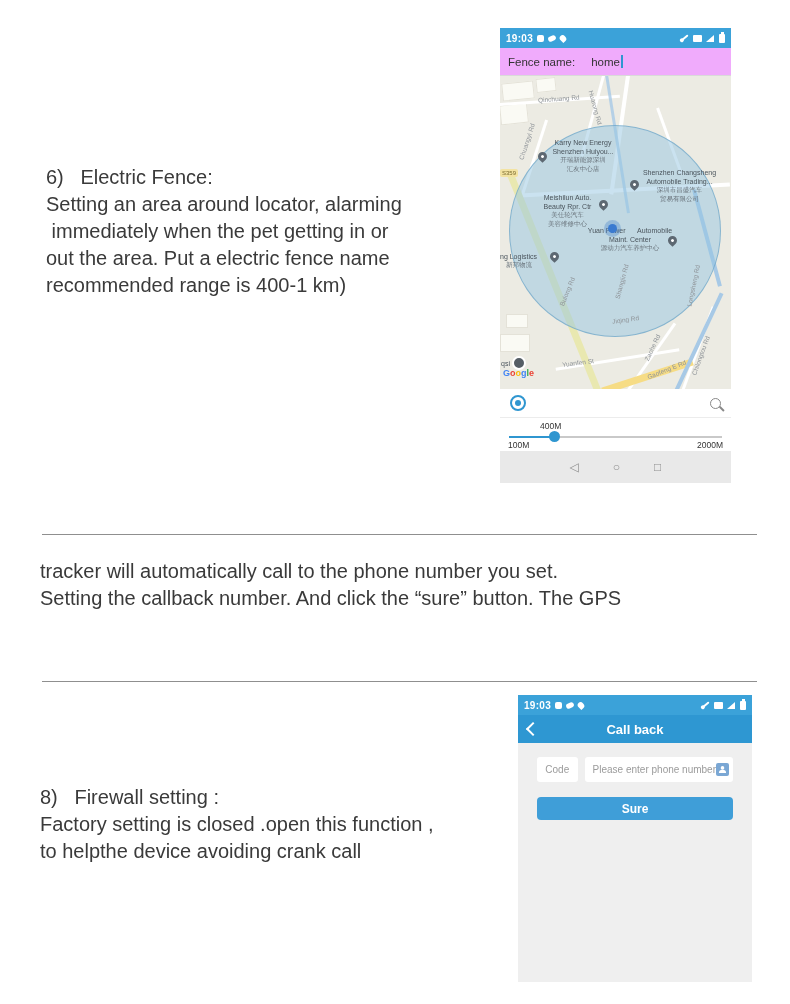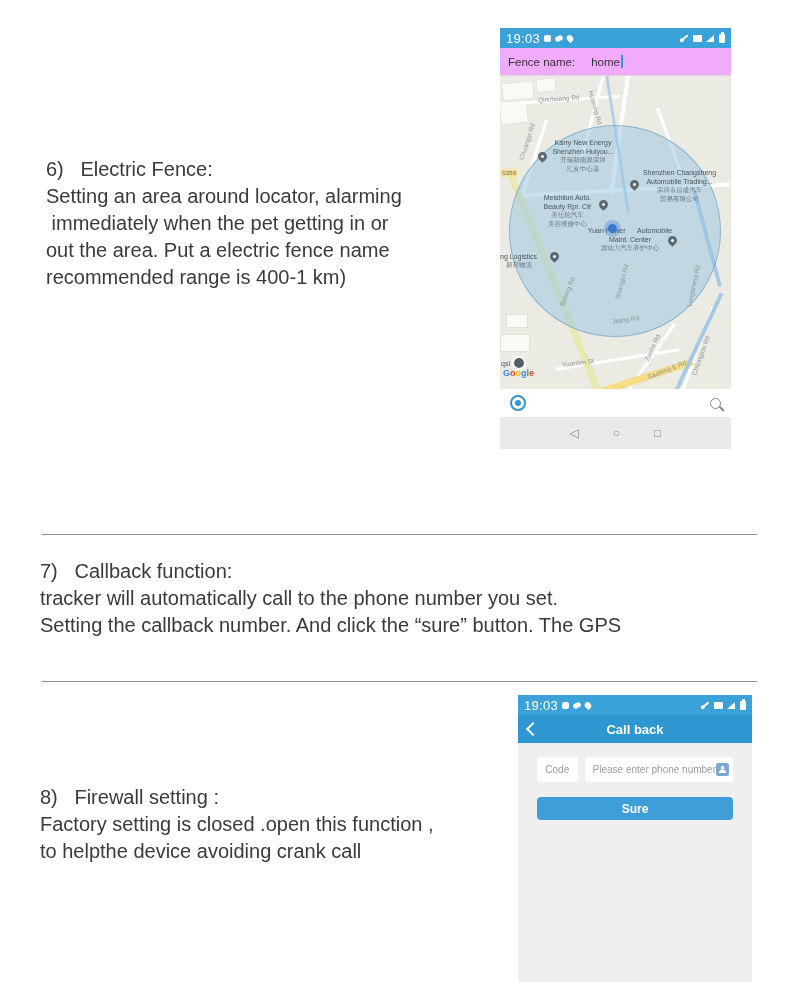--- a/index.html
+++ b/index.html
@@ -8,21 +8,21 @@
 
   
   .sect{position:absolute;color:#3a3a3a;}
   .line{white-space:pre;font-size:20px;line-height:27px;}
   .divider{position:absolute;left:42px;width:715px;height:1px;background:#8f8f8f;}
 
   
   .phone{position:absolute;overflow:hidden;}
   .sb{height:20px;display:flex;align-items:center;justify-content:space-between;padding:0 6px;}
   .sb-grp{display:flex;align-items:center;gap:4px;}
-  .sb-time{color:#fff;font-size:13px;font-weight:normal;letter-spacing:.3px;}
+  .sb-time{color:#fff;font-size:10px;font-weight:bold;letter-spacing:.3px;}
   .ic-sq{width:7px;height:7px;background:#fff;border-radius:2px;}
   .ic-blob{width:8px;height:5px;background:#fff;border-radius:3px;transform:rotate(-25deg);}
   .ic-pin{width:6px;height:7px;background:#fff;border-radius:50% 50% 50% 0;transform:rotate(-45deg);}
   .ic-key{width:9px;height:2px;background:#fff;border-radius:1px;transform:rotate(-40deg);position:relative;}
   .ic-key::after{content:"";position:absolute;left:-1px;top:-1px;width:4px;height:4px;background:#fff;border-radius:50%;}
   .ic-photo{width:9px;height:7px;background:#fff;border-radius:1px;}
   .ic-sig{width:0;height:0;border-left:8px solid transparent;border-bottom:7px solid #fff;}
   .ic-bat{width:6px;height:9px;background:#fff;border-radius:1px;position:relative;margin-left:1px;}
   .ic-bat::before{content:"";position:absolute;top:-2px;left:1.5px;width:3px;height:2px;background:#fff;}
 
@@ -77,32 +77,31 @@
   .phonebox{flex:1;height:25px;background:#fff;border-radius:3px;display:flex;align-items:center;justify-content:space-between;padding:0 4px 0 8px;}
   .phonebox .ph{font-size:10px;color:#9b9b9b;white-space:nowrap;}
   .contact-ic{width:13px;height:13px;background:#7aa7d4;border-radius:2px;display:flex;align-items:center;justify-content:center;flex:none;}
   .surebtn{margin:15px 19px 0;height:23px;background:#3f9ed8;border-radius:4px;color:#fff;font-size:12px;font-weight:bold;display:flex;align-items:center;justify-content:center;}
 </style>
 </head>
 <body>
 
 <div class="page">
 
-  <div class="sect" style="left:46px;top:156px;">
+  <div class="sect" style="left:46px;top:164px;">
     <div class="line">6)   Electric Fence:</div>
     <div class="line">Setting an area around locator, alarming</div>
     <div class="line"> immediately when the pet getting in or</div>
     <div class="line">out the area. Put a electric fence name</div>
     <div class="line">recommended range is 400-1 km)</div>
   </div>
 
   <div class="divider" style="top:534px;"></div>
 
   <div class="sect" style="left:40px;top:558px;">
-    <div class="line">7)   Callback function:</div>
     <div class="line">tracker will automatically call to the phone number you set.</div>
     <div class="line">Setting the callback number. And click the “sure” button. The GPS</div>
   </div>
 
   <div class="divider" style="top:681px;"></div>
 
   <div class="sect" style="left:40px;top:784px;">
     <div class="line">8)   Firewall setting :</div>
     <div class="line">Factory setting is closed .open this function ,</div>
     <div class="line">to helpthe device avoiding crank call</div>
@@ -220,20 +219,28 @@
       <div class="google" style="left:3px;top:292px;">
         <span class="g1">G</span><span class="g2">o</span><span class="g3">o</span><span class="g4">g</span><span class="g5">l</span><span class="g6">e</span>
       </div>
     </div>
 
     <div class="controls">
       <span class="target"></span>
       <span class="search"></span>
     </div>
 
+    <div class="sliderrow">
+      <span class="s-val">400M</span>
+      <span class="s-track"></span>
+      <span class="s-fill"></span>
+      <span class="s-thumb"></span>
+      <span class="s-min">100M</span>
+      <span class="s-max">2000M</span>
+    </div>
 
     <div class="navbar">
       <span>◁</span>
       <span>○</span>
       <span>□</span>
     </div>
   </div>
 
   <div class="phone" style="left:518px;top:695px;width:234px;height:287px;">
 

